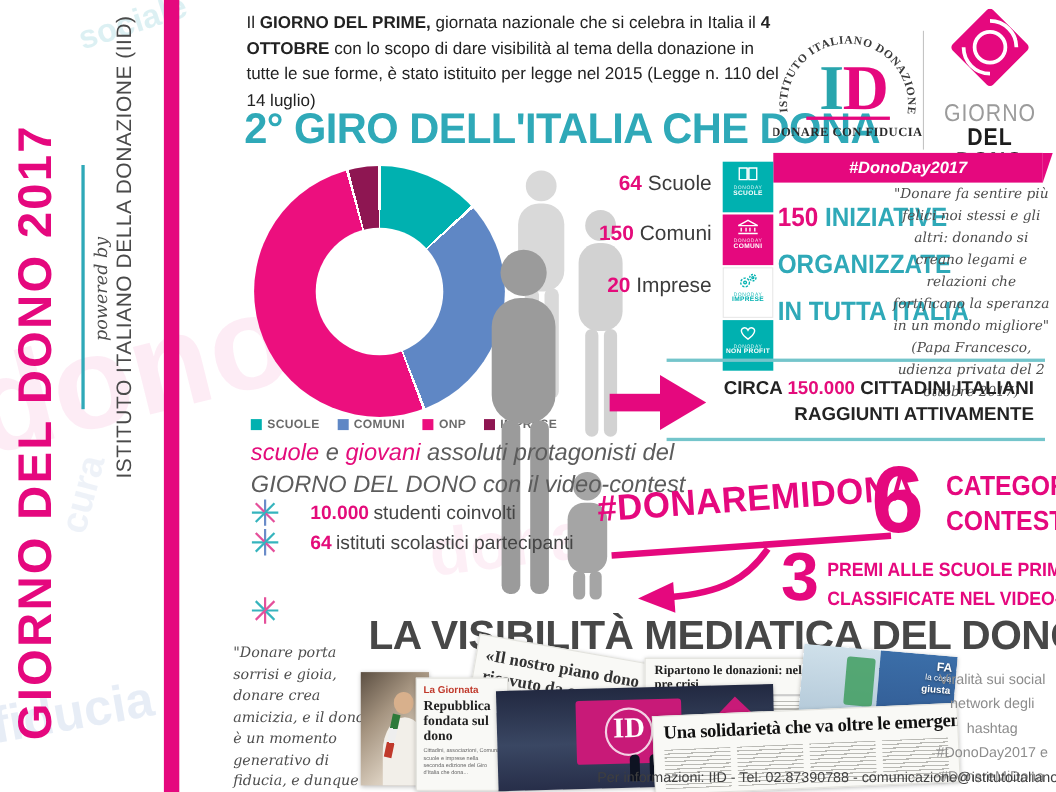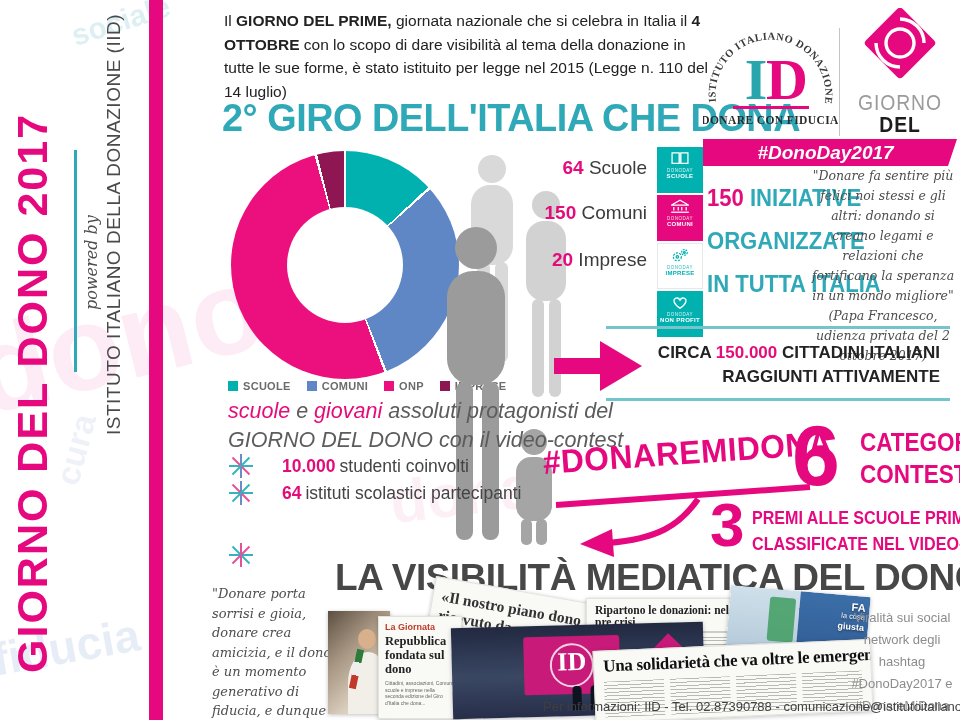--- a/index.html
+++ b/index.html
@@ -32,21 +32,21 @@
     transform:scaleX(.97);transform-origin:left;white-space:nowrap;}
 
   
   .logos{left:703px;top:6px;width:252px;height:160px;}
   .logo-divider{left:136px;top:22px;width:1px;height:108px;background:#c4c4c4;position:absolute;}
   .gd-text{position:absolute;left:142px;top:86px;width:110px;text-align:center;line-height:22px;
     letter-spacing:1px;transform:scaleX(.88);transform-origin:center;}
   .gd1{font-size:22px;color:#9b9b9b;}
   .gd2{font-size:22px;color:#1d1d1d;font-weight:700;}
   .ribbon{position:absolute;left:0;top:133px;width:245px;height:27px;background:#e5087e;color:#fff;
-    font-weight:700;font-style:italic;font-size:19px;text-align:center;line-height:27px;}
+    font-weight:700;font-style:italic;font-size:15px;text-align:center;line-height:27px;}
   .ribbon::after{content:"";position:absolute;right:-9px;top:0;
     border-top:27px solid #c90v66;border-top:27px solid #e5087e;border-right:9px solid transparent;}
 
   
   .donut{left:231px;top:151px;width:228px;height:228px;border-radius:50%;}
   .donut-hole{position:absolute;left:50%;top:50%;transform:translate(-50%,-50%);
     width:116px;height:116px;background:#fff;border-radius:50%;}
   .legend{left:228px;top:380px;display:flex;gap:16px;}
   .legend-item{display:flex;align-items:center;gap:5px;font-size:11px;font-weight:700;color:#6b6b6b;letter-spacing:.3px;}
   .legend-swatch{width:10px;height:10px;display:inline-block;}

